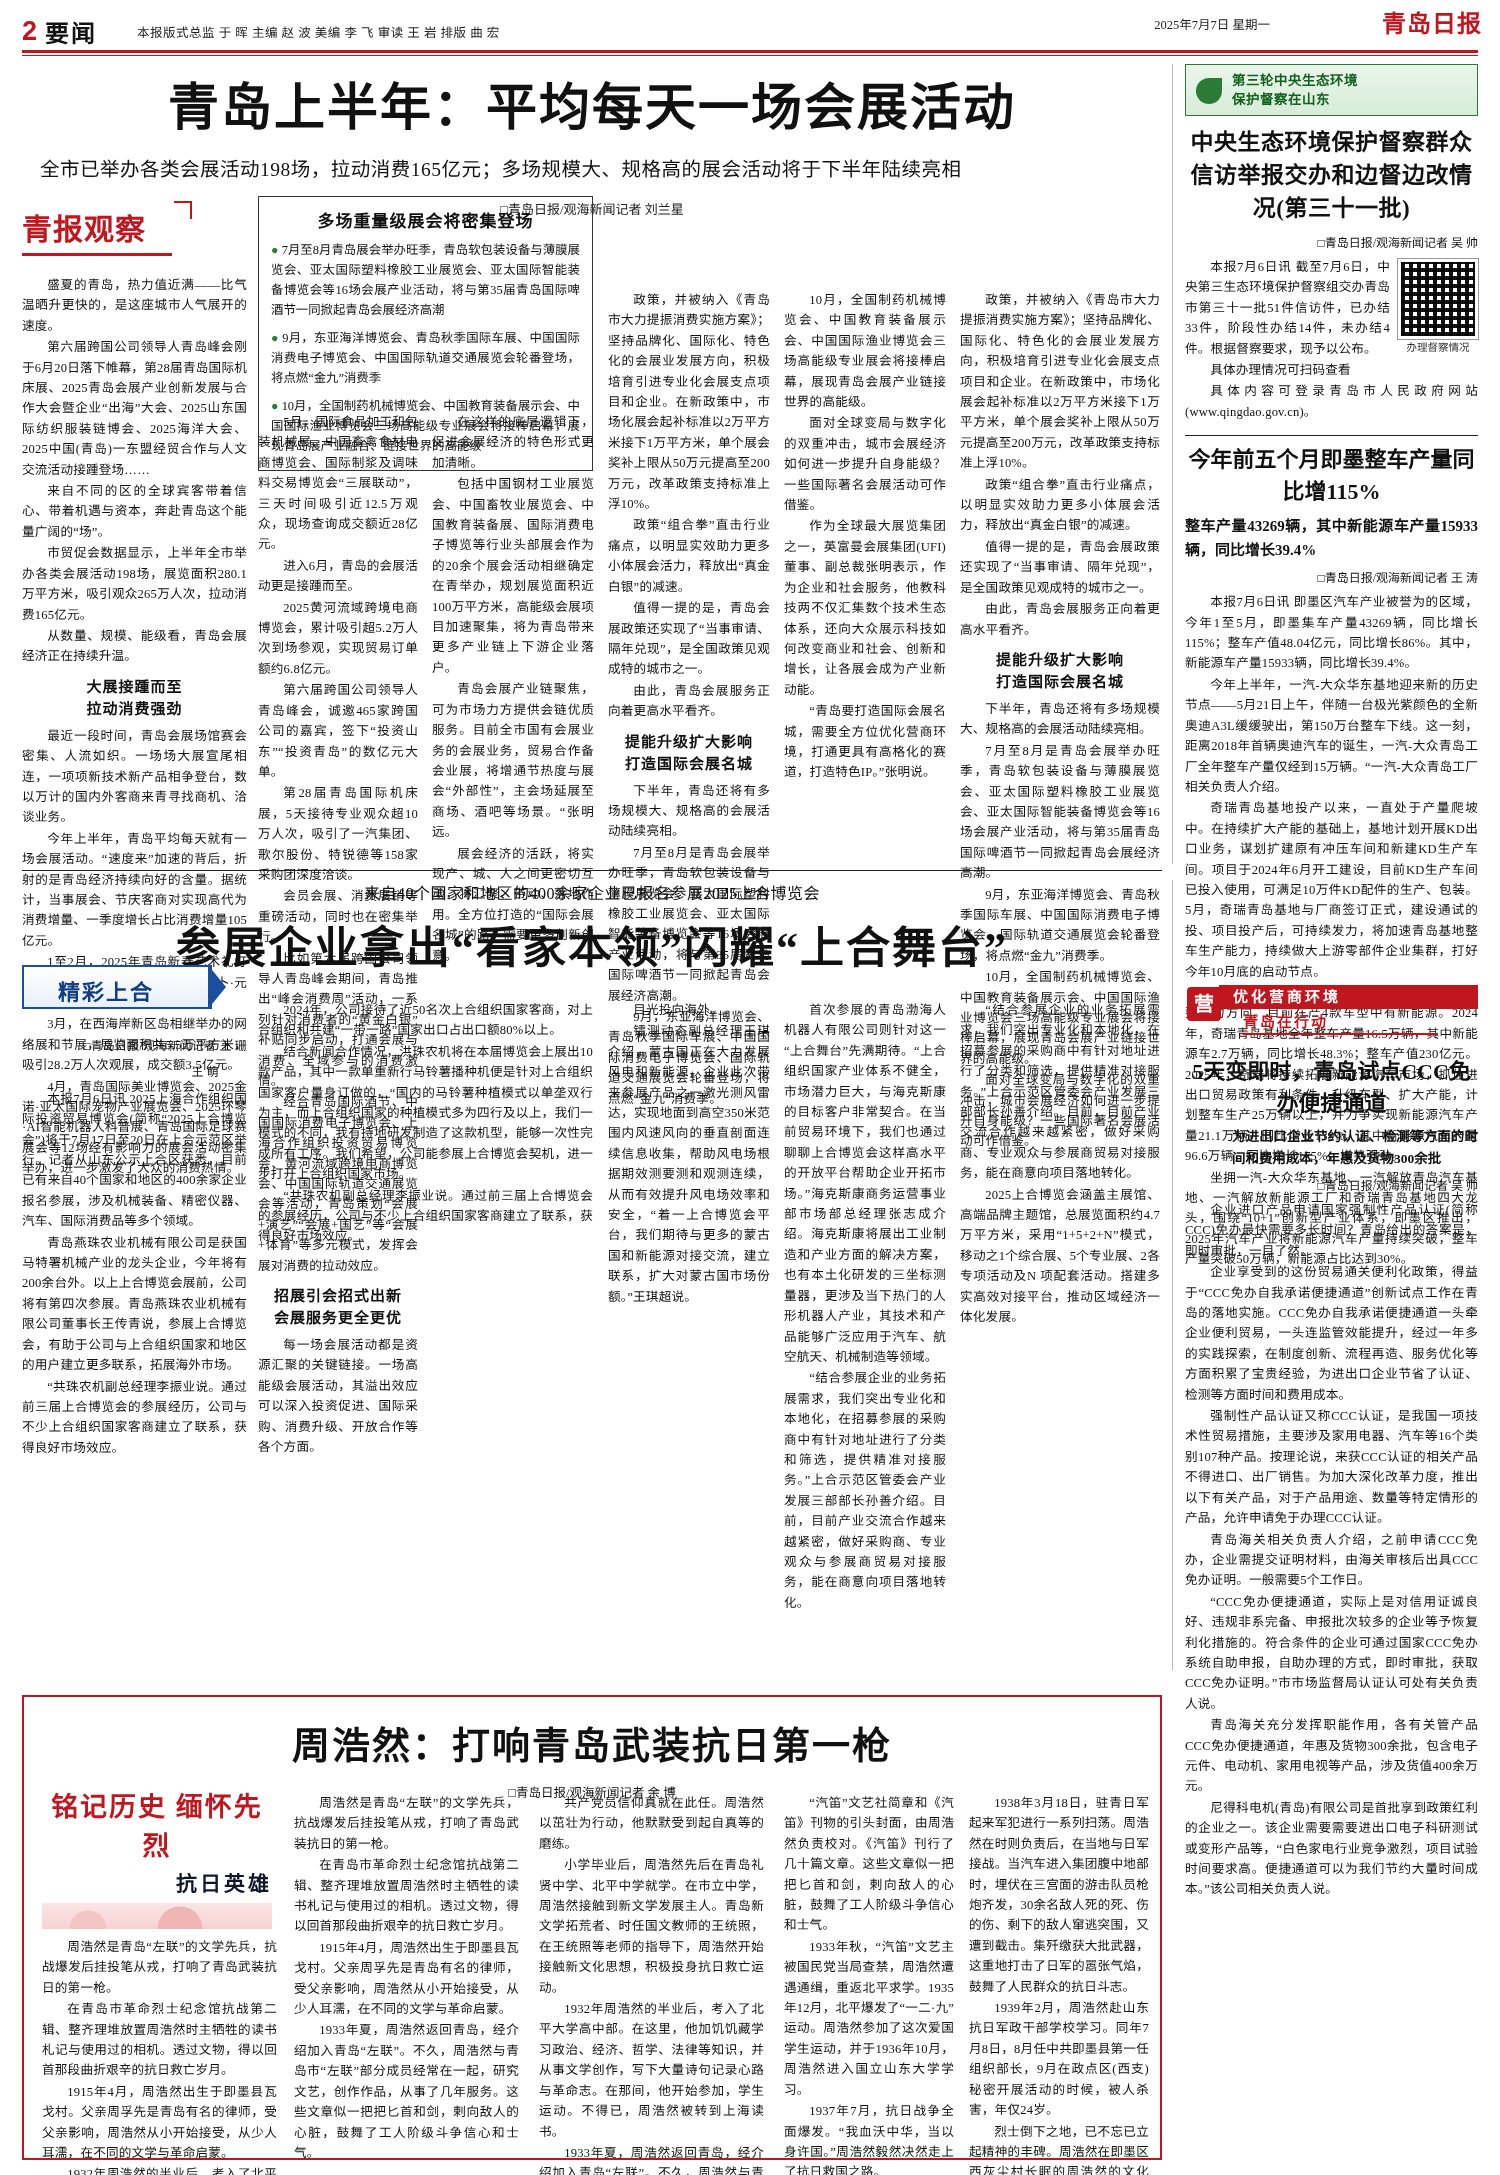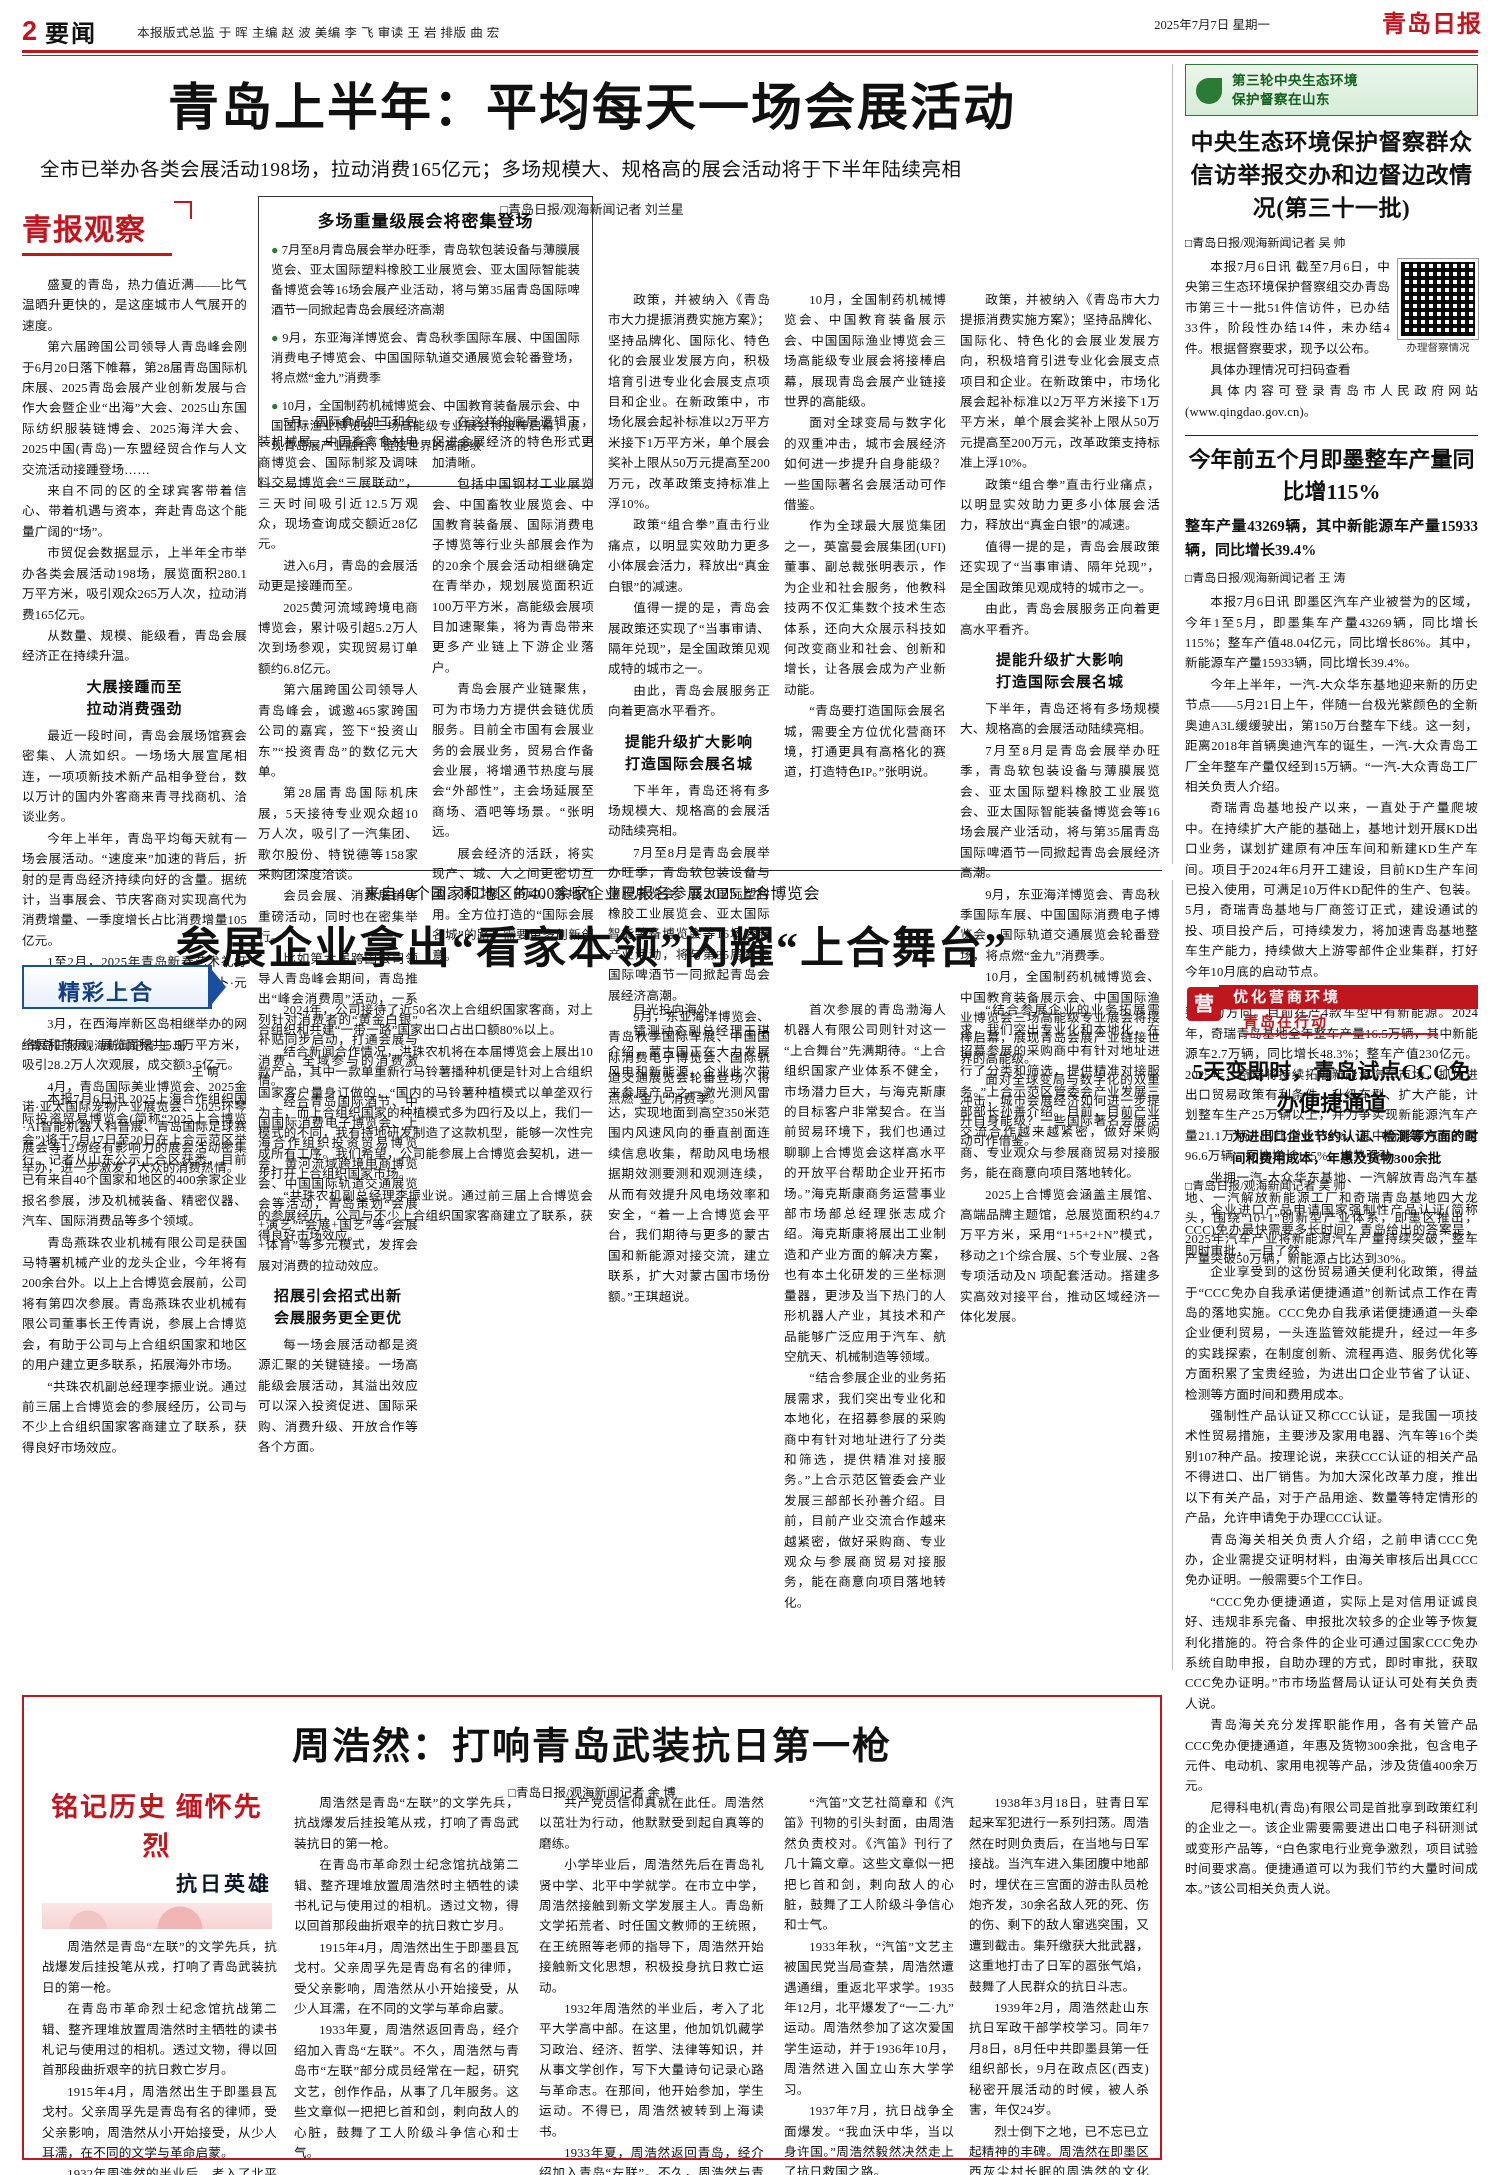--- a/index.html
+++ b/index.html
@@ -41,24 +41,24 @@
   
   .obs-badge { position:absolute; left:22px; top:205px; width:170px; }
   .obs-badge .txt { font-size:30px; font-weight:bold; color:#c0161d; letter-spacing:1px; font-family:"Liberation Serif",serif; }
   .obs-badge .bar { width:150px; height:3px; background:#c0161d; margin-top:4px; }
   .obs-badge .corner { position:absolute; right:0; top:-4px; width:16px; height:16px; border-top:2px solid #c0161d; border-right:2px solid #c0161d; }
 
   
   .bodytext { font-size:12.6px; line-height:20.4px; text-align:justify; letter-spacing:0.2px; }
   .bodytext p { margin:0 0 1px 0; text-indent:2em; }
   .subhead { font-size:15px; font-weight:bold; text-align:center; margin:9px 0 6px 0; line-height:22px; letter-spacing:1px; }
-  .byline-s { font-size:12px; text-align:left; margin:6px 0; }
-
-  
-  .hlbox { position:absolute; left:258px; top:196px; width:335px; border:1px solid #333; padding:10px 12px 22px 12px; box-sizing:border-box; }
+  .byline-s { font-size:12px; text-align:right; margin:6px 0; }
+
+  
+  .hlbox { position:absolute; left:258px; top:196px; width:335px; border:1px solid #333; padding:10px 12px 6px 12px; box-sizing:border-box; }
   .hlbox .t { font-size:17px; font-weight:bold; text-align:center; margin-bottom:8px; letter-spacing:1px; }
   .hlbox p { font-size:12.4px; line-height:20px; margin:0 0 8px 0; text-align:justify; }
   .bull { color:#2a7d34; font-weight:bold; }
 
   
   .rail { position:absolute; left:1185px; top:64px; width:293px; }
   .rail-banner { position:relative; height:52px; border:1px solid #2b7a35; box-sizing:border-box;
     background:linear-gradient(180deg,#eaf6ea,#d6ecd8); }
   .rail-banner .rb-text { position:absolute; left:46px; top:6px; font-size:13.5px; font-weight:bold; color:#14611f; line-height:19px; letter-spacing:0.5px;}
   .rail-banner .rb-leaf { position:absolute; left:10px; top:13px; width:26px; height:26px; border-radius:50% 0 50% 50%; background:#2b7a35; }

